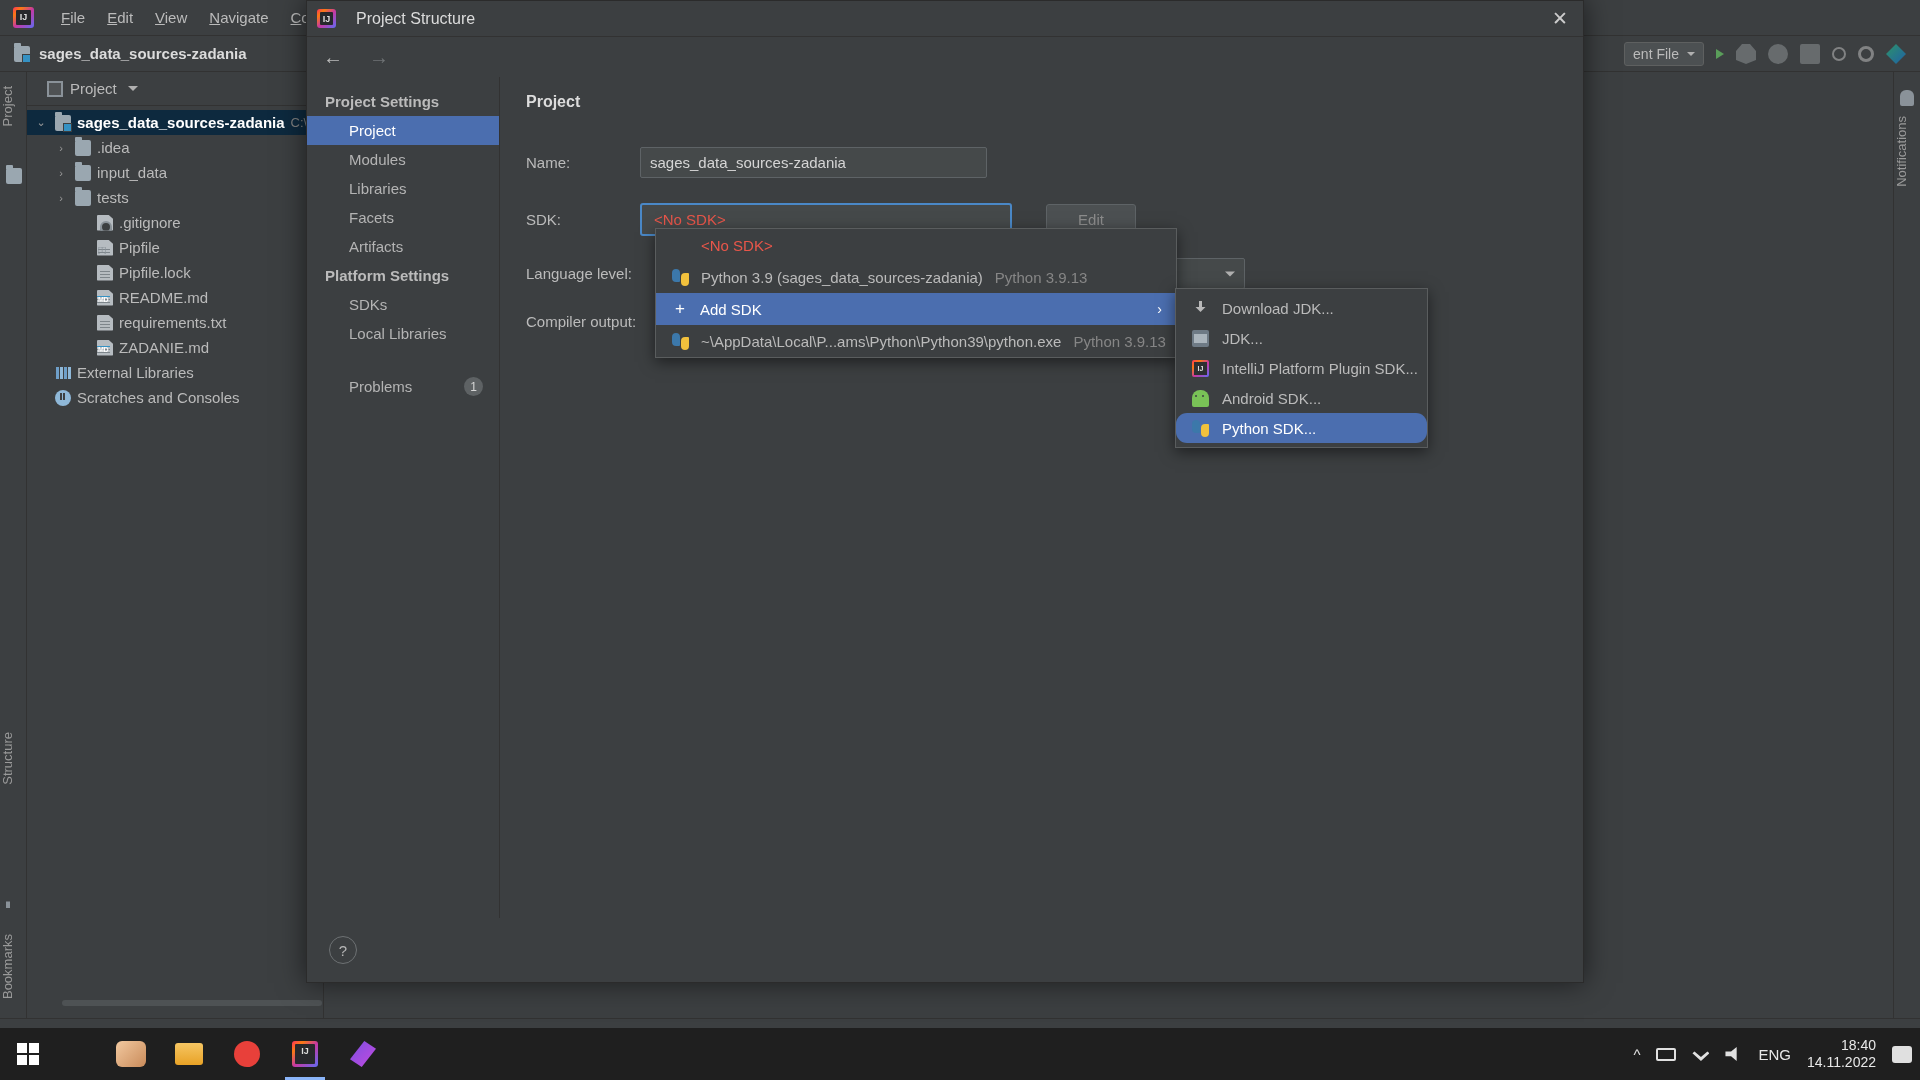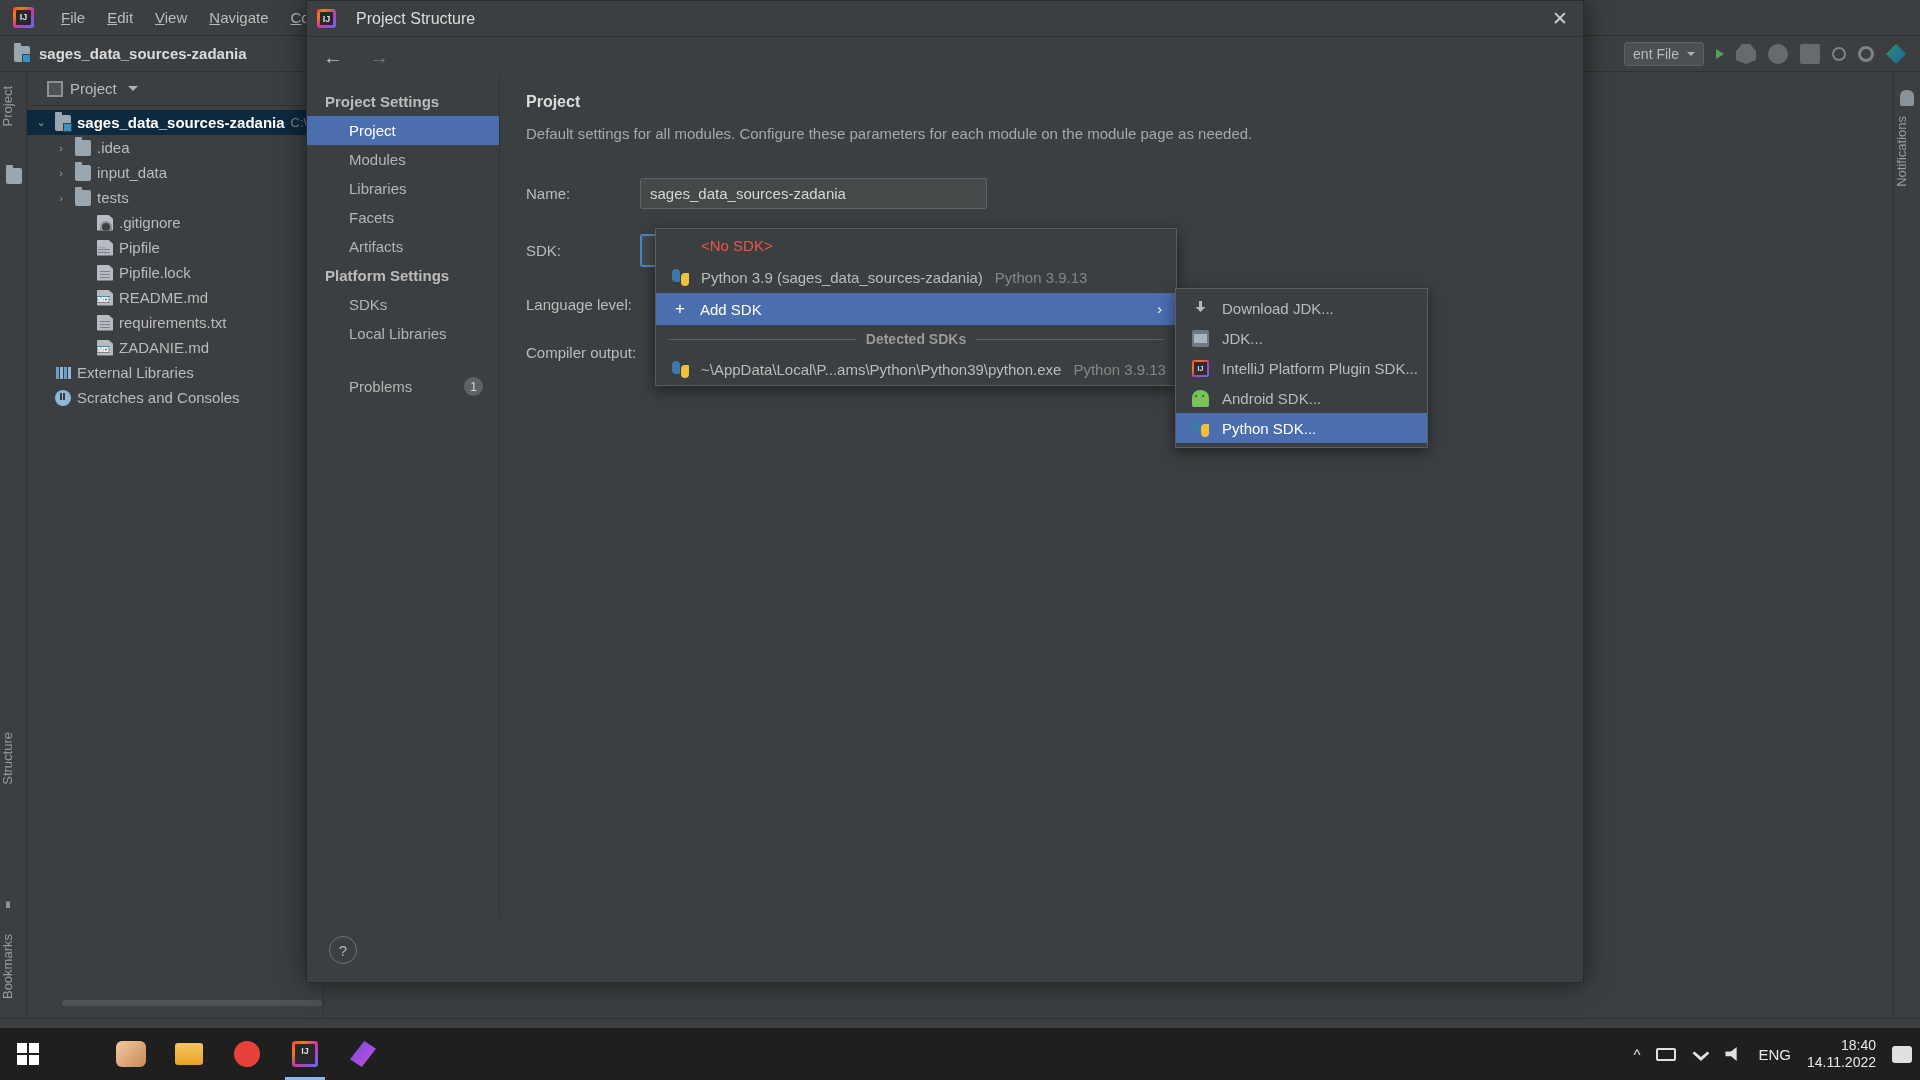--- a/index.html
+++ b/index.html
@@ -312,21 +312,21 @@
   
   .submenu {
     position:absolute; left:1175px; top:288px; width:253px;
     background:#3c3f41; border:1px solid #5a5d5e; z-index:50;
     box-shadow:0 4px 14px rgba(0,0,0,.5); padding:4px 0;
   }
   .sub-item {
     height:30px; display:flex; align-items:center; gap:13px; padding-left:16px;
     color:#bbbbbb; font-size:15px; white-space:nowrap;
   }
-  .sub-item.hl { background:#4b6eaf; color:#ffffff; }
+  .sub-item.hl { background:#4b6eaf; color:#ffffff;border-radius:11px; }
   .sico { width:17px; height:17px; flex:none; position:relative; }
   .sico-dl::before {
     content:""; position:absolute; left:7px; top:1px; width:3px; height:8px; background:#b8b8b8;
   }
   .sico-dl::after {
     content:""; position:absolute; left:3px; top:7px; width:11px; height:8px;
     clip-path: polygon(0 0, 100% 0, 50% 70%);
     background:#b8b8b8;
   }
   .sico-jdk { background:#6e7a85; border-radius:2px; }
@@ -551,21 +551,20 @@
         </div>
         <div style="height: 24px;"></div>
         <div class="side-item">
           <span>Problems</span>
           <span class="badge">1</span>
         </div>
       </div>
 
     <div class="dlg-main">
       <div class="main-title">Project</div>
-      <div class="main-sub">Default settings for all modules. Configure these parameters for each module on the module page as needed.</div>
 
       <div class="frow" style="margin-top:36px;">
         <div class="flabel">Name:</div>
         <div class="finput">sages_data_sources-zadania</div>
       </div>
 
       <div class="frow" style="margin-top:25px;">
         <div class="flabel">SDK:</div>
         <div class="sdk-combo">
           <span>&lt;No SDK&gt;</span>
@@ -600,25 +599,20 @@
     </div>
     <div class="pop-item">
       <span class="pyico"></span>
       <span>Python 3.9 (sages_data_sources-zadania)</span>
       <span class="dim">Python 3.9.13</span>
     </div>
     <div class="pop-item hl">
       <span class="plus">+</span>
       <span>Add SDK</span>
       <span class="chev">›</span>
-    </div>
-    <div class="pop-sep">
-      <span class="line"></span>
-      <span class="txt">Detected SDKs</span>
-      <span class="line"></span>
     </div>
     <div class="pop-item">
       <span class="pyico"></span>
       <span>~\AppData\Local\P...ams\Python\Python39\python.exe</span>
       <span class="dim">Python 3.9.13</span>
     </div>
   </div>
 
 <div class="submenu" id="sdk-submenu">
     <div class="sub-item">

